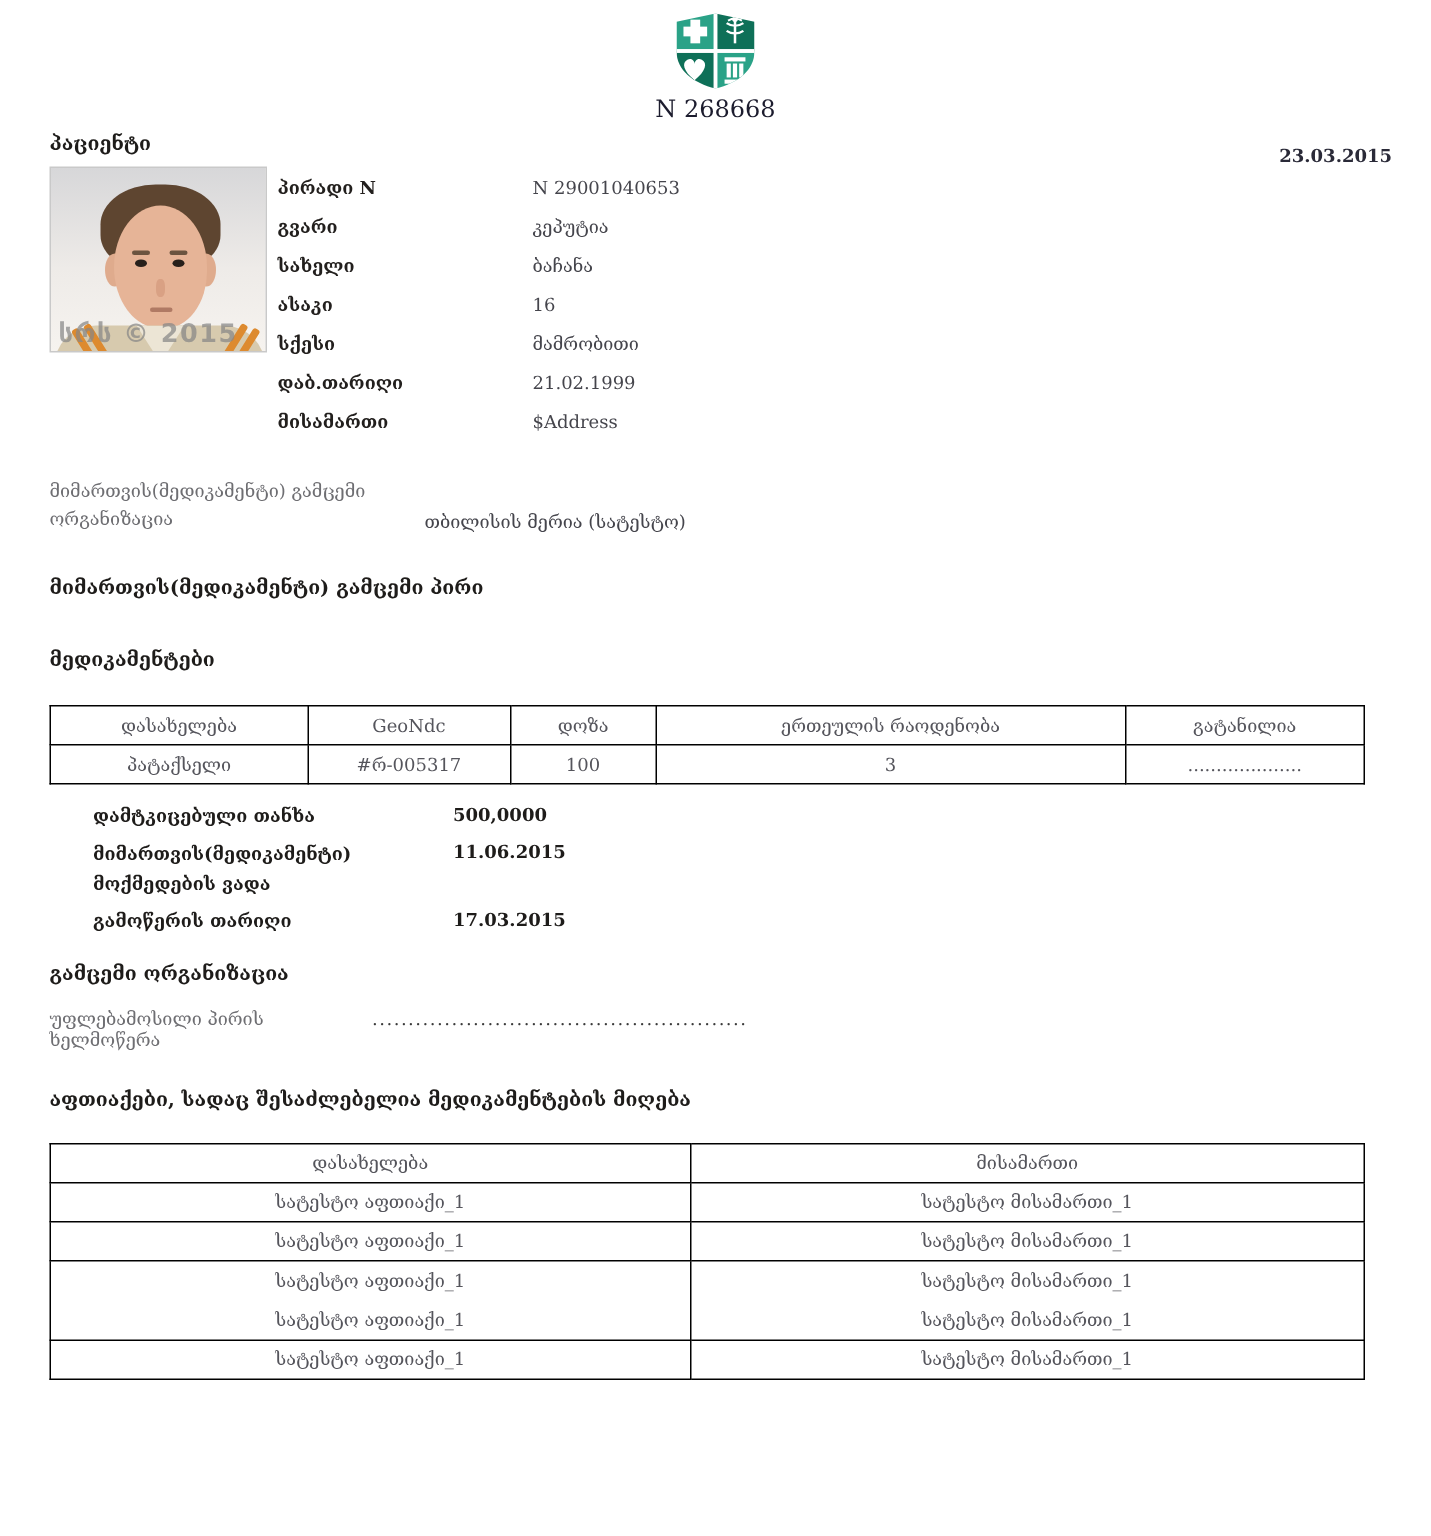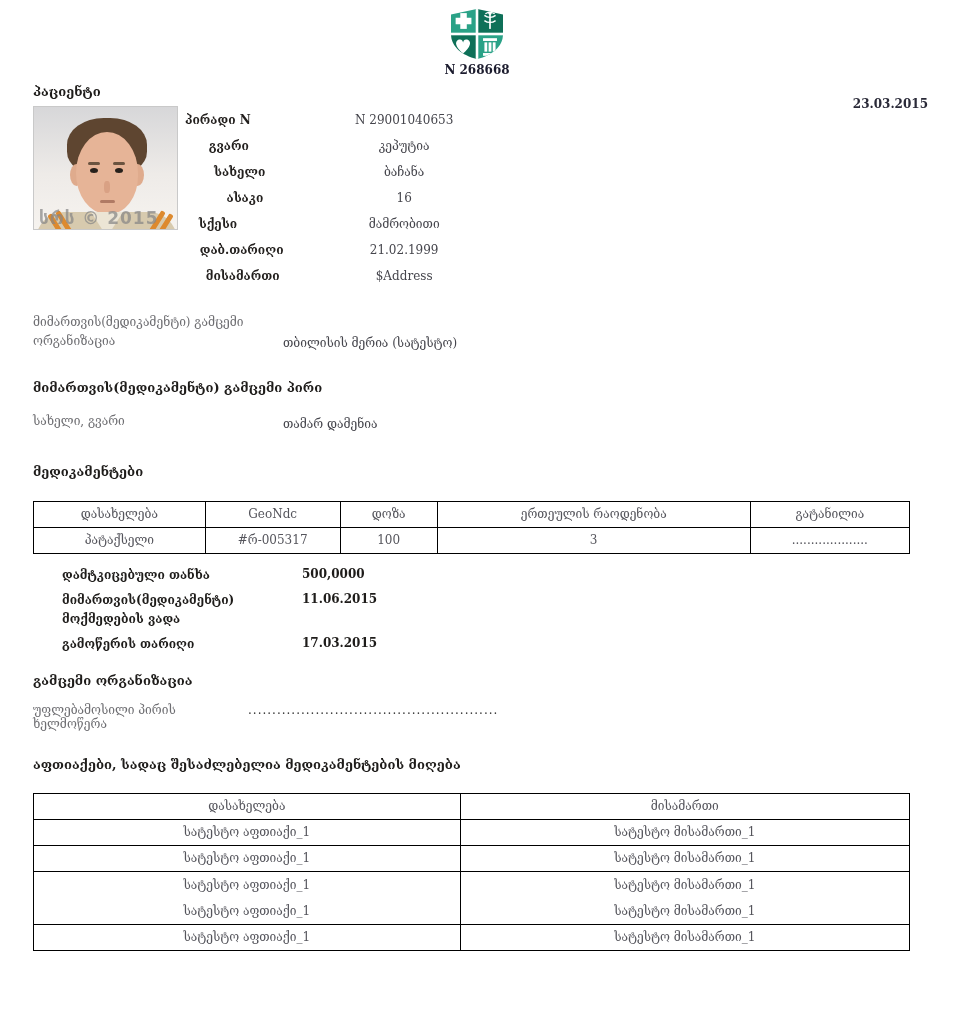--- a/index.html
+++ b/index.html
@@ -4,21 +4,21 @@
 <style>
   * { margin:0; padding:0; box-sizing:border-box; }
   html,body { width:954px; height:1024px; background:#ffffff; overflow:hidden; }
   body { font-family:"DejaVu Serif","Liberation Serif",serif; font-size:12px; color:#3c3c3c; }
   .page { position:relative; width:954px; height:1024px; background:#fff; }
 
   
   .header { position:relative; padding-top:8px; text-align:center; }
   .logo-wrap { height:52px; }
   .doc-title { margin-top:6px; font-size:17px; font-weight:bold; color:#2e7e73; letter-spacing:.3px; }
-  .doc-number { margin-top:3px; font-size:12px; font-weight:bold; color:#1c1c2e; }
+  .doc-number { margin-top:3px; font-size:16px; font-weight:normal; color:#1c1c2e; }
   .doc-date { position:absolute; top:57px; right:26px; font-size:12px; font-weight:bold; color:#2a2a38;margin-top:40px; }
 
   
   .content { margin:0 44px 0 33px; }
   .section-h { font-size:13px; font-weight:bold; color:#1e1c1a; }
   .kv-row { display:flex; align-items:flex-end; }
 
   
   .patient { margin-top:7px; }
   .patient-body { display:flex; margin-top:7px; }
@@ -37,21 +37,21 @@
   .jacket { position:absolute; left:2px; top:105px; width:141px; height:58px; background:#d7caae; border-radius:28px 28px 0 0; }
   .collar { position:absolute; left:57px; top:105px; width:32px; height:25px; background:#ece5d5; clip-path:polygon(0 0,100% 0,50% 100%); }
   .stripe { position:absolute; width:40px; height:5px; background:#dd8a2f; border-radius:2px; }
   .s1 { left:6px;  top:122px; transform:rotate(58deg); }
   .s2 { left:14px; top:119px; transform:rotate(58deg); }
   .s3 { left:99px; top:119px; transform:rotate(-58deg); }
   .s4 { left:107px; top:122px; transform:rotate(-58deg); }
   .watermark { position:absolute; left:5px; bottom:1px; font-size:17px; font-weight:bold;
                color:rgba(135,135,135,.72); letter-spacing:1px; font-family:"DejaVu Sans","Liberation Sans",sans-serif; }
   .patient-fields { margin-left:7px; padding-top:1px; }
-  .pf-row { display:flex; height:26px; align-items:center;justify-content:center; }
+  .pf-row { display:flex; height:26px; align-items:center; }
   .pf-label { width:170px; font-weight:bold; color:#221f1d; }
   .pf-value { color:#45454c; }
 
   
   .org-row { margin-top:24px; }
   .org-label { width:250px; padding-right:30px; color:#6e6e72; line-height:1.55; }
   .org-value { color:#45454c; padding-top:1px; }
   .person-h { margin-top:30px; }
   .person-row { margin-top:17px; }
 
@@ -180,24 +180,20 @@
         </div>
       </div>
     </div>
 
     <div class="kv-row org-row">
       <span class="org-label">მიმართვის(მედიკამენტი) გამცემი ორგანიზაცია</span>
       <span class="org-value">თბილისის მერია (სატესტო)</span>
     </div>
 
     <div class="section-h person-h">მიმართვის(მედიკამენტი) გამცემი პირი</div>
-    <div class="kv-row person-row">
-      <span class="org-label">სახელი, გვარი</span>
-      <span class="org-value">თამარ დამენია</span>
-    </div>
 
     <div class="section-h meds-h">მედიკამენტები</div>
     <table class="meds-table">
       <colgroup>
           <col class="c1">
           <col class="c2">
           <col class="c3">
           <col class="c4">
           <col class="c5">
         </colgroup>

